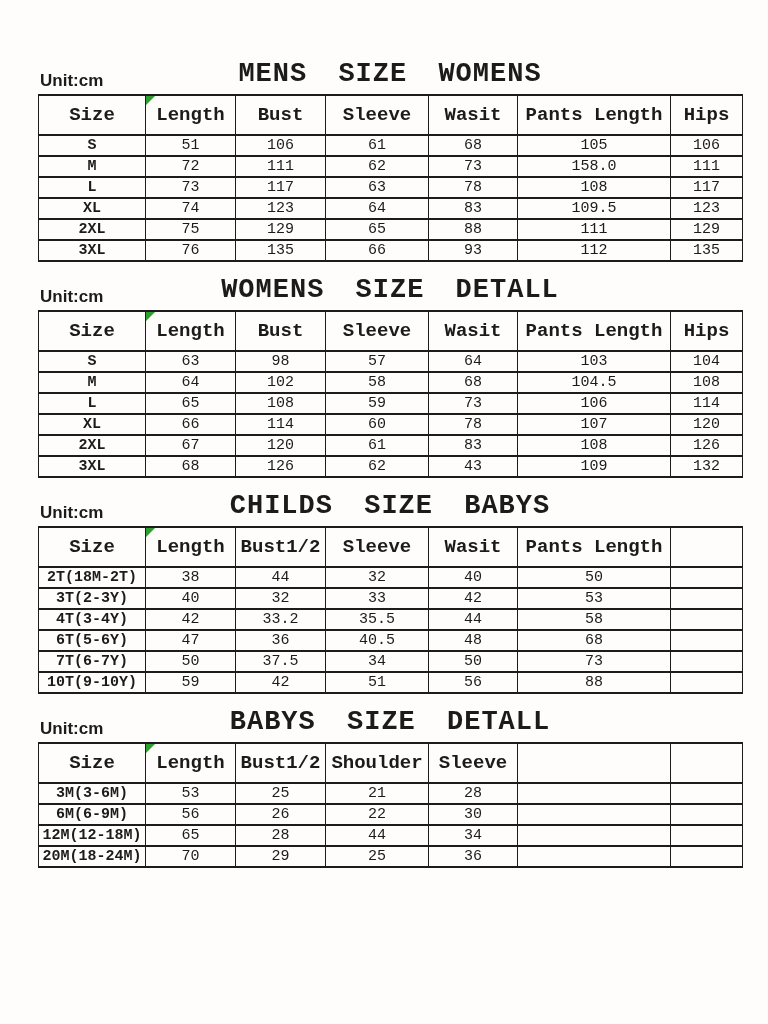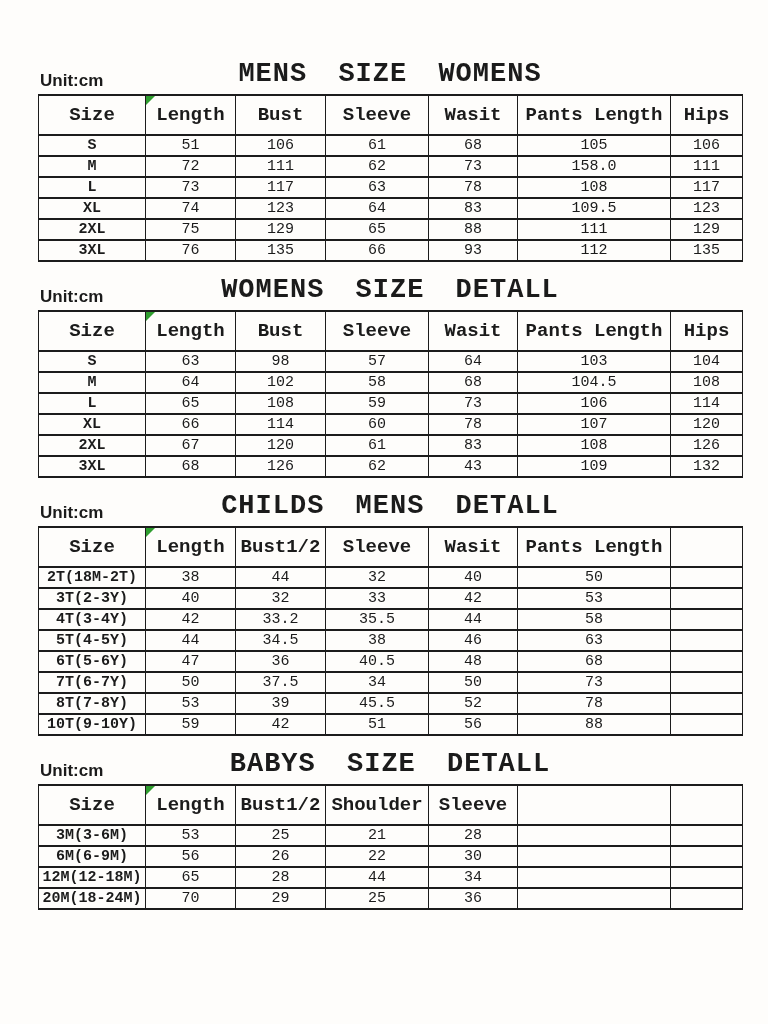--- a/index.html
+++ b/index.html
@@ -254,21 +254,21 @@
             <td class="value-cell">62</td>
             <td class="value-cell">43</td>
             <td class="value-cell">109</td>
             <td class="value-cell">132</td>
           </tr>
         </tbody>
       </table>
     </div>
     <div class="section">
       <div class="section-head">
-        <h2 class="table-title">CHILDS MENS DETALL</h2>
+        <h2 class="table-title">CHILDS SIZE BABYS</h2>
         <span class="unit-label">Unit:cm</span>
       </div>
       <table class="size-table">
         <colgroup>
           <col class="c0">
           <col class="c1">
           <col class="c2">
           <col class="c3">
           <col class="c4">
           <col class="c5">
@@ -307,53 +307,35 @@
           <tr>
             <td class="size-cell">4T(3-4Y)</td>
             <td class="value-cell">42</td>
             <td class="value-cell">33.2</td>
             <td class="value-cell">35.5</td>
             <td class="value-cell">44</td>
             <td class="value-cell">58</td>
             <td class="value-cell"></td>
           </tr>
           <tr>
-            <td class="size-cell">5T(4-5Y)</td>
-            <td class="value-cell">44</td>
-            <td class="value-cell">34.5</td>
-            <td class="value-cell">38</td>
-            <td class="value-cell">46</td>
-            <td class="value-cell">63</td>
-            <td class="value-cell"></td>
-          </tr>
-          <tr>
             <td class="size-cell">6T(5-6Y)</td>
             <td class="value-cell">47</td>
             <td class="value-cell">36</td>
             <td class="value-cell">40.5</td>
             <td class="value-cell">48</td>
             <td class="value-cell">68</td>
             <td class="value-cell"></td>
           </tr>
           <tr>
             <td class="size-cell">7T(6-7Y)</td>
             <td class="value-cell">50</td>
             <td class="value-cell">37.5</td>
             <td class="value-cell">34</td>
             <td class="value-cell">50</td>
             <td class="value-cell">73</td>
-            <td class="value-cell"></td>
-          </tr>
-          <tr>
-            <td class="size-cell">8T(7-8Y)</td>
-            <td class="value-cell">53</td>
-            <td class="value-cell">39</td>
-            <td class="value-cell">45.5</td>
-            <td class="value-cell">52</td>
-            <td class="value-cell">78</td>
             <td class="value-cell"></td>
           </tr>
           <tr>
             <td class="size-cell">10T(9-10Y)</td>
             <td class="value-cell">59</td>
             <td class="value-cell">42</td>
             <td class="value-cell">51</td>
             <td class="value-cell">56</td>
             <td class="value-cell">88</td>
             <td class="value-cell"></td>

